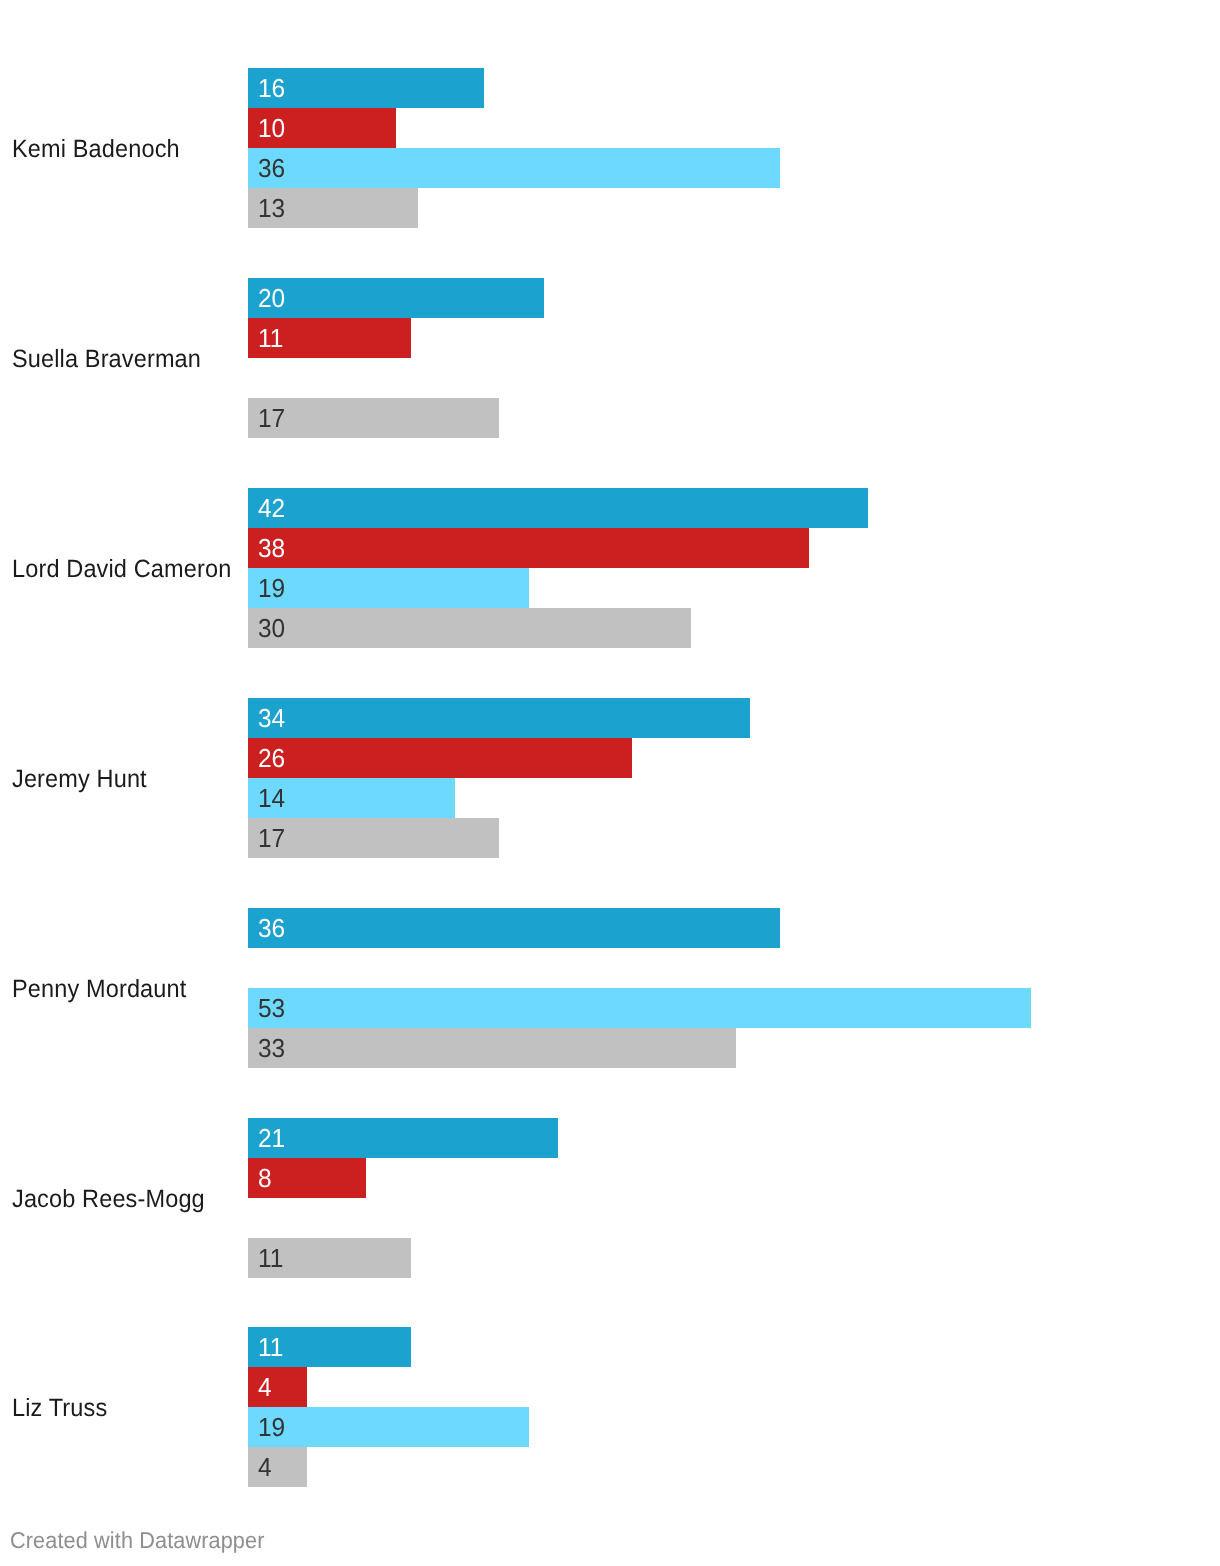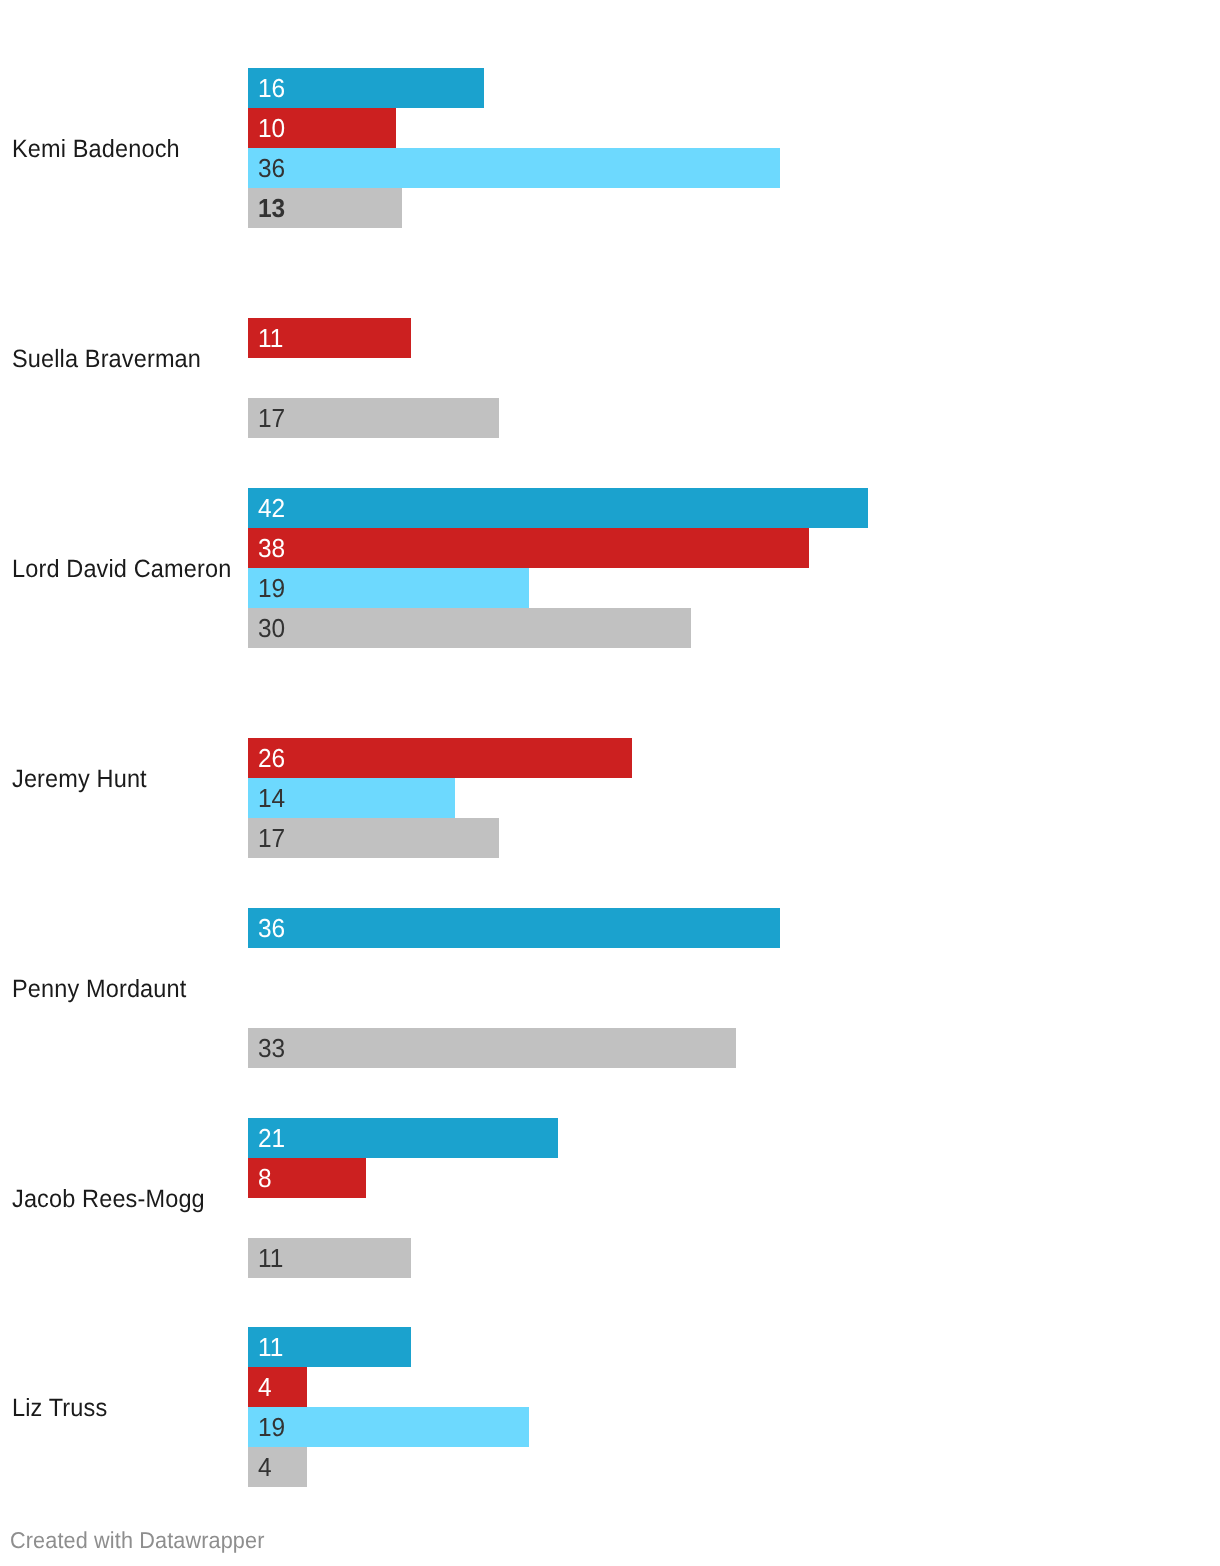--- a/index.html
+++ b/index.html
@@ -55,28 +55,32 @@
         <div class="bar-value" style="color: rgb(255, 255, 255);">16</div>
       </div>
       <div class="bar-row" style="top: 40px; width: 147.692px;">
         <div class="bar" style="background: rgb(204, 32, 32);"></div>
         <div class="bar-value" style="color: rgb(255, 255, 255);">10</div>
       </div>
       <div class="bar-row" style="top: 80px; width: 531.692px;">
         <div class="bar" style="background: rgb(109, 217, 254);"></div>
         <div class="bar-value" style="color: rgb(51, 51, 51);">36</div>
       </div>
-      <div class="bar-row" style="top: 120px; width: 154px; font-weight: bold;">
+      <div class="bar-row" style="top: 120px; width: 170px;">
         <div class="bar" style="background: rgb(193, 193, 193);"></div>
         <div class="bar-value" style="color: rgb(51, 51, 51);">13</div>
       </div>
     </div>
 
     <div class="bar-group" style="top:277.83px">
       <div class="category-label">Suella Braverman</div>
+      <div class="bar-row" style="top: 0px; width: 295.385px;">
+        <div class="bar" style="background: rgb(27, 162, 206);"></div>
+        <div class="bar-value" style="color: rgb(255, 255, 255);">20</div>
+      </div>
       <div class="bar-row" style="top: 40px; width: 162.462px;">
         <div class="bar" style="background: rgb(204, 32, 32);"></div>
         <div class="bar-value" style="color: rgb(255, 255, 255);">11</div>
       </div>
       <div class="bar-row" style="top: 120px; width: 251.077px;">
         <div class="bar" style="background: rgb(193, 193, 193);"></div>
         <div class="bar-value" style="color: rgb(51, 51, 51);">17</div>
       </div>
     </div>
 
@@ -95,39 +99,47 @@
         <div class="bar-value" style="color: rgb(51, 51, 51);">19</div>
       </div>
       <div class="bar-row" style="top: 120px; width: 443.077px;">
         <div class="bar" style="background: rgb(193, 193, 193);"></div>
         <div class="bar-value" style="color: rgb(51, 51, 51);">30</div>
       </div>
     </div>
 
     <div class="bar-group" style="top:697.69px">
       <div class="category-label">Jeremy Hunt</div>
+      <div class="bar-row" style="top: 0px; width: 502.154px;">
+        <div class="bar" style="background: rgb(27, 162, 206);"></div>
+        <div class="bar-value" style="color: rgb(255, 255, 255);">34</div>
+      </div>
       <div class="bar-row" style="top: 40px; width: 384px;">
         <div class="bar" style="background: rgb(204, 32, 32);"></div>
         <div class="bar-value" style="color: rgb(255, 255, 255);">26</div>
       </div>
       <div class="bar-row" style="top: 80px; width: 206.769px;">
         <div class="bar" style="background: rgb(109, 217, 254);"></div>
         <div class="bar-value" style="color: rgb(51, 51, 51);">14</div>
       </div>
       <div class="bar-row" style="top: 120px; width: 251.077px;">
         <div class="bar" style="background: rgb(193, 193, 193);"></div>
         <div class="bar-value" style="color: rgb(51, 51, 51);">17</div>
       </div>
     </div>
 
     <div class="bar-group" style="top:907.62px">
       <div class="category-label">Penny Mordaunt</div>
       <div class="bar-row" style="top: 0px; width: 531.692px;">
         <div class="bar" style="background: rgb(27, 162, 206);"></div>
         <div class="bar-value" style="color: rgb(255, 255, 255);">36</div>
+      </div>
+      <div class="bar-row" style="top: 80px; width: 782.769px;">
+        <div class="bar" style="background: rgb(109, 217, 254);"></div>
+        <div class="bar-value" style="color: rgb(51, 51, 51);">53</div>
       </div>
       <div class="bar-row" style="top: 120px; width: 487.385px; border-radius: 16px;">
         <div class="bar" style="background: rgb(193, 193, 193);"></div>
         <div class="bar-value" style="color: rgb(51, 51, 51);">33</div>
       </div>
     </div>
 
     <div class="bar-group" style="top:1117.55px">
       <div class="category-label">Jacob Rees-Mogg</div>
       <div class="bar-row" style="top: 0px; width: 310.154px;">

